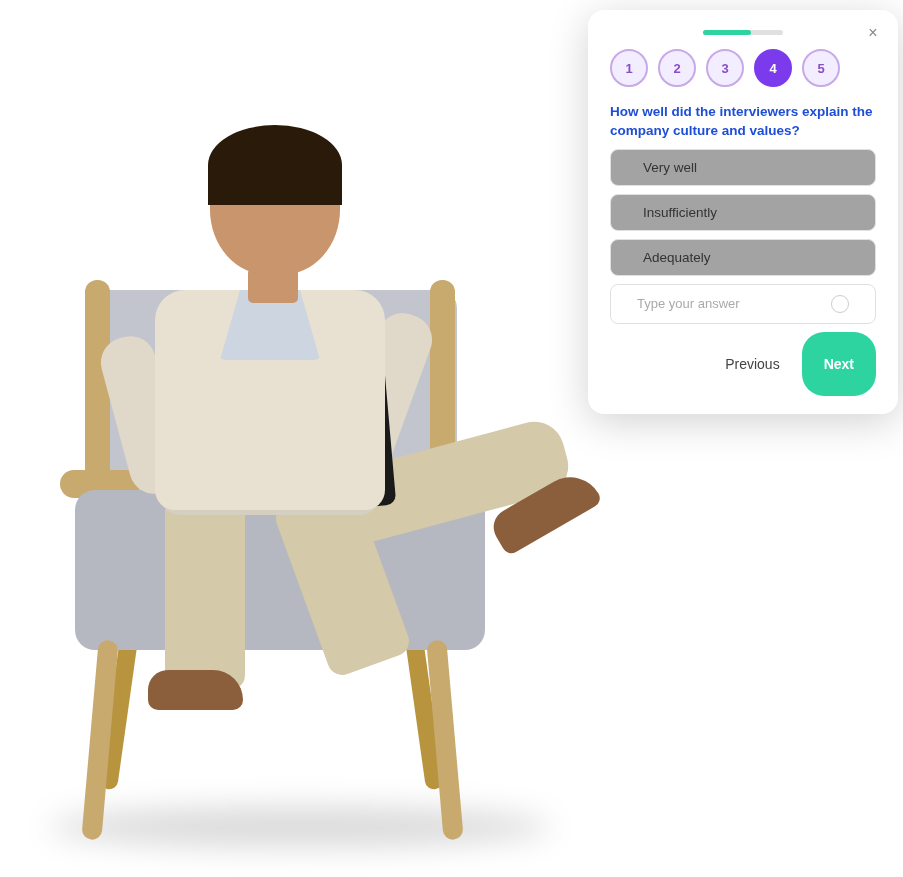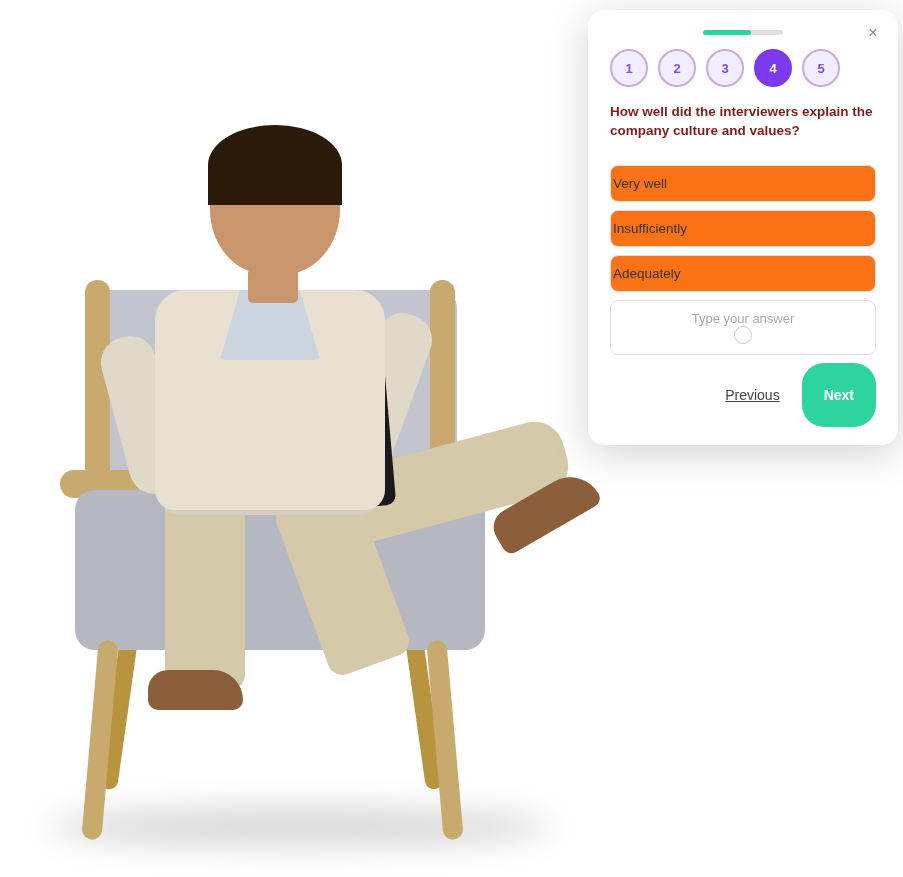--- a/index.html
+++ b/index.html
@@ -351,54 +351,53 @@
 
     .rating-circle.active {
       background: #7c3aed;
       border-color: #7c3aed;
       color: #fff;
     }
 
     .sub-question {
       font-size: 13.5px;
       font-weight: 600;
-      color: #7f1d1d;
+      color: #1d4ed8;
       line-height: 1.4;
-      margin-bottom: 24px;
+      margin-bottom: 8px;
     }
 
     .answer-option {
       width: 100%;
-      padding: 10px 2px;
+      padding: 10px 32px;
       border: 1.5px solid #e0e0e0;
       border-radius: 8px;
-      background: #f97316;
+      background: #a3a3a3;
       font-size: 13.5px;
       color: #333;
       cursor: pointer;
       text-align: left;
       margin-bottom: 8px;
       display: flex;
       align-items: center;
       justify-content: space-between;
     }
 
     .answer-type-input {
       width: 100%;
-      padding: 10px 8px;
+      padding: 10px 26px;
       border: 1.5px solid #e0e0e0;
       border-radius: 8px;
       background: #fff;
       font-size: 13px;
       color: #aaa;
       margin-bottom: 8px;
       display: flex;
       align-items: center;
       justify-content: space-between;
-      flex-direction: column;
     }
 
     .radio-circle {
       width: 18px;
       height: 18px;
       border-radius: 50%;
       border: 1.5px solid #ccc;
       background: #fff;
       flex-shrink: 0;
     }
@@ -412,21 +411,20 @@
     }
 
     .btn-previous {
       background: none;
       border: none;
       font-size: 14px;
       color: #444;
       cursor: pointer;
       padding: 8px 12px;
       border-radius: 20px;
-      text-decoration: underline;
     }
 
     .btn-next {
       background: #2dd4a0;
       border: none;
       color: #fff;
       font-size: 14px;
       font-weight: 600;
       padding: 24px 22px;
       border-radius: 22px;

